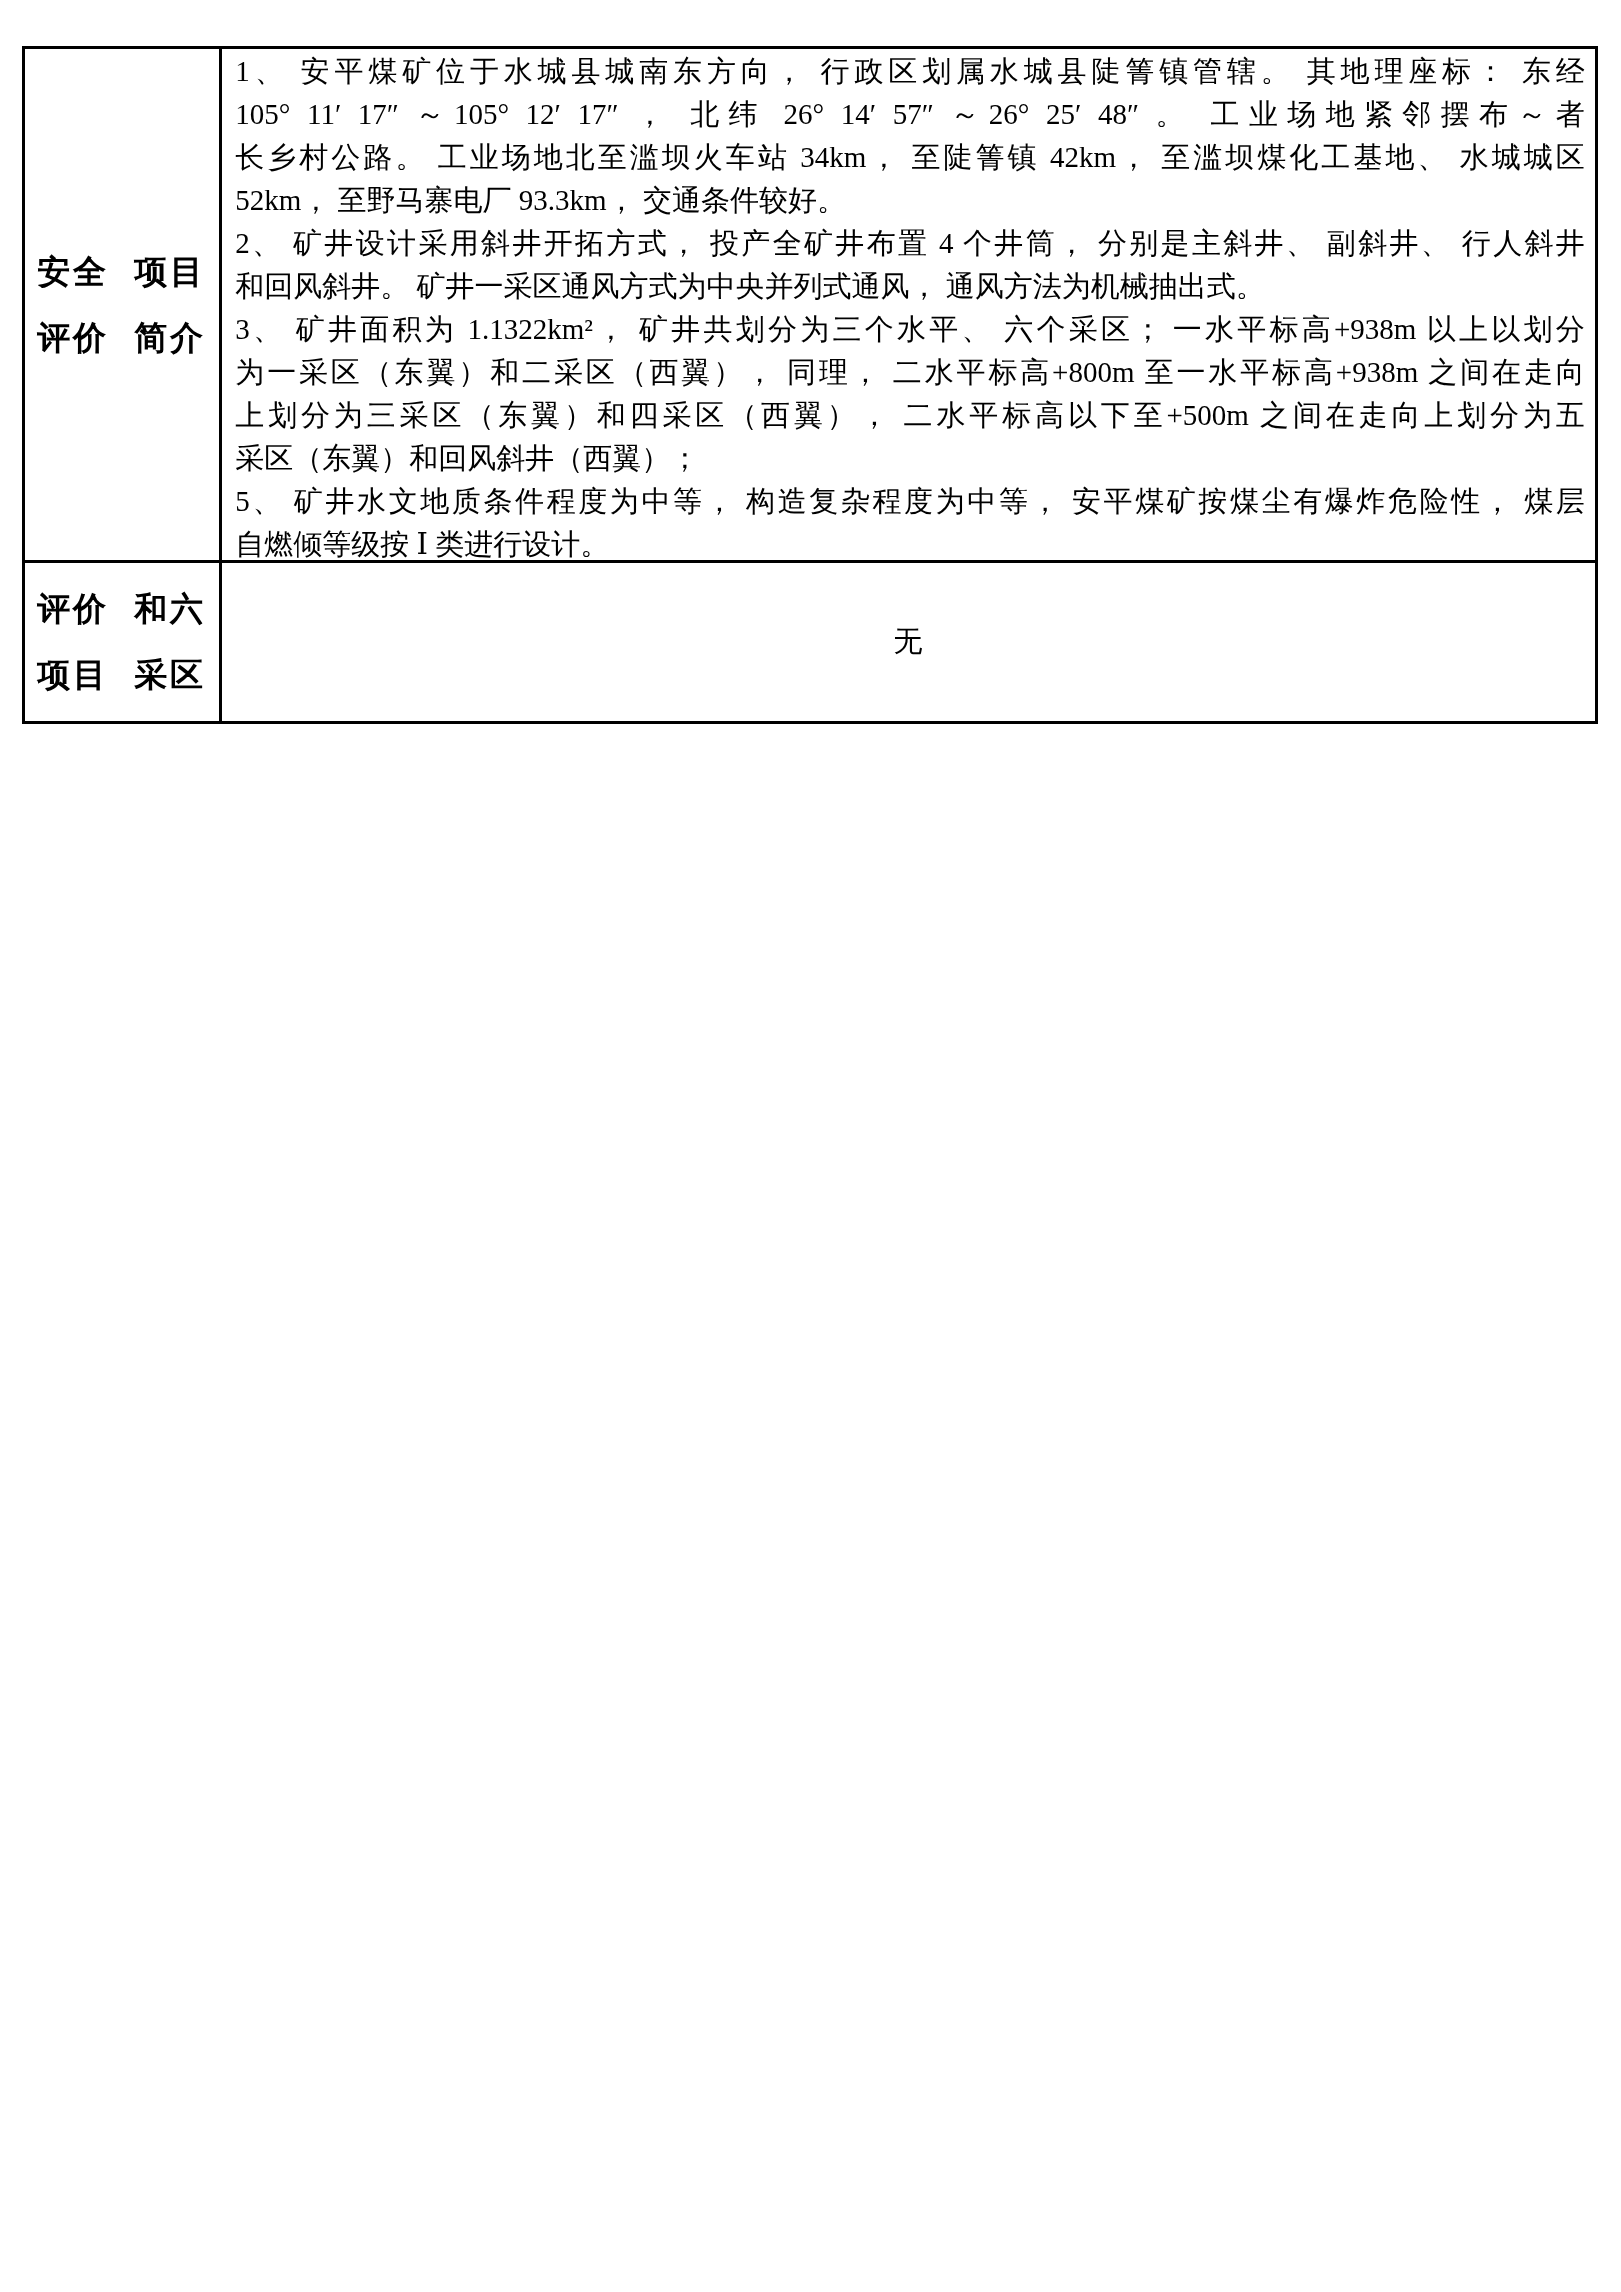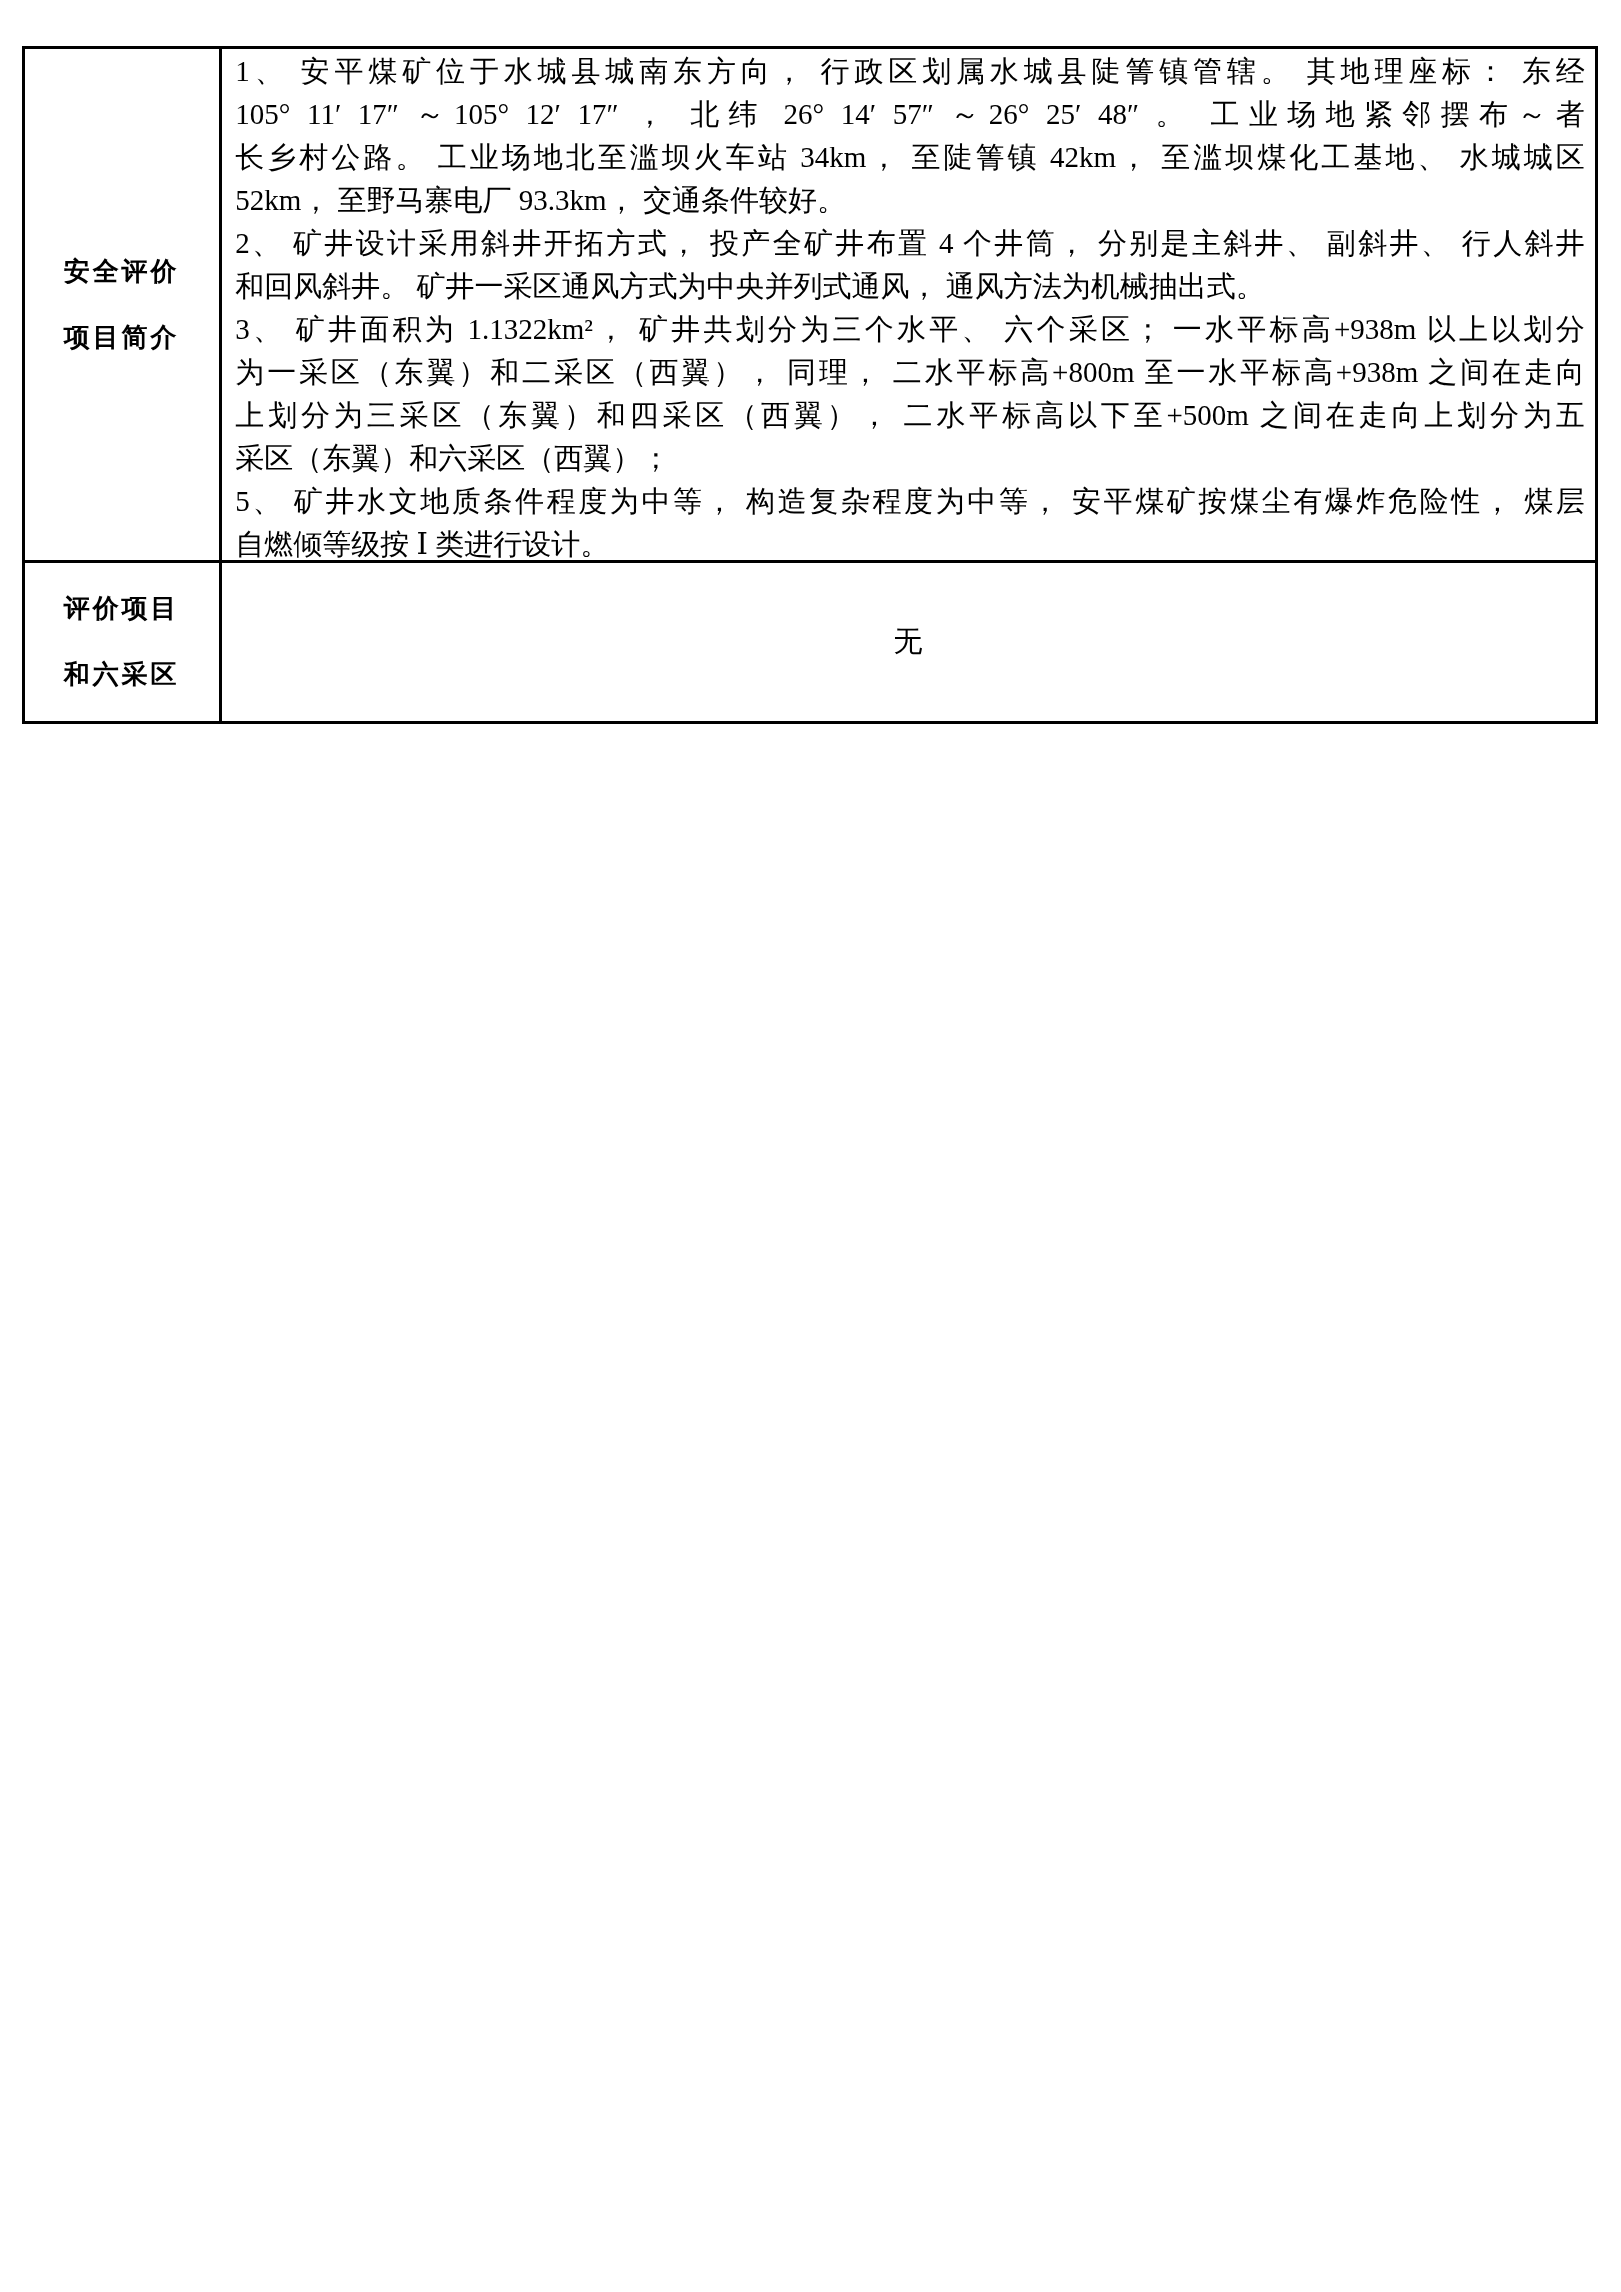--- a/index.html
+++ b/index.html
@@ -33,25 +33,24 @@
   }
   .trow.last {
     height: 158px;
   }
   .label-cell {
     width: 197px;
     flex: 0 0 197px;
     border-right: 3.9px solid #000000;
     box-sizing: border-box;
     display: flex;
-    flex-direction: column;
     justify-content: center;
     align-items: center;
     font-weight: bold;
-    font-size: 26px;
+    font-size: 33px;
     letter-spacing: 2.9px;
     line-height: 66px;
     text-align: center;
   }
   .content-cell {
     flex: 1 1 auto;
     box-sizing: border-box;
     min-width: 0;
   }
   .content-cell.intro {
@@ -88,21 +87,21 @@
     <div class="content-cell intro">
       <div class="line">1、 安平煤矿位于水城县城南东方向， 行政区划属水城县陡箐镇管辖。 其地理座标： 东经</div>
       <div class="line">105° 11′ 17″ ～105° 12′ 17″ ， 北纬 26° 14′ 57″ ～26° 25′ 48″ 。 工业场地紧邻摆布～者</div>
       <div class="line">长乡村公路。 工业场地北至滥坝火车站 34km， 至陡箐镇 42km， 至滥坝煤化工基地、 水城城区</div>
       <div class="line end">52km， 至野马寨电厂 93.3km， 交通条件较好。</div>
       <div class="line">2、 矿井设计采用斜井开拓方式， 投产全矿井布置 4 个井筒， 分别是主斜井、 副斜井、 行人斜井</div>
       <div class="line end">和回风斜井。 矿井一采区通风方式为中央并列式通风， 通风方法为机械抽出式。</div>
       <div class="line">3、 矿井面积为 1.1322km²， 矿井共划分为三个水平、 六个采区； 一水平标高+938m 以上以划分</div>
       <div class="line">为一采区（东翼）和二采区（西翼）， 同理， 二水平标高+800m 至一水平标高+938m 之间在走向</div>
       <div class="line">上划分为三采区（东翼）和四采区（西翼）， 二水平标高以下至+500m 之间在走向上划分为五</div>
-      <div class="line end">采区（东翼）和六采区（西翼）；</div>
+      <div class="line end">采区（东翼）和回风斜井（西翼）；</div>
       <div class="line">5、 矿井水文地质条件程度为中等， 构造复杂程度为中等， 安平煤矿按煤尘有爆炸危险性， 煤层</div>
       <div class="line end">自燃倾等级按 Ⅰ 类进行设计。</div>
     </div>
   </div>
   <div class="trow last">
     <div class="label-cell">
       <span>评价项目</span>
       <span>和六采区</span>
     </div>
     <div class="content-cell center-val">

